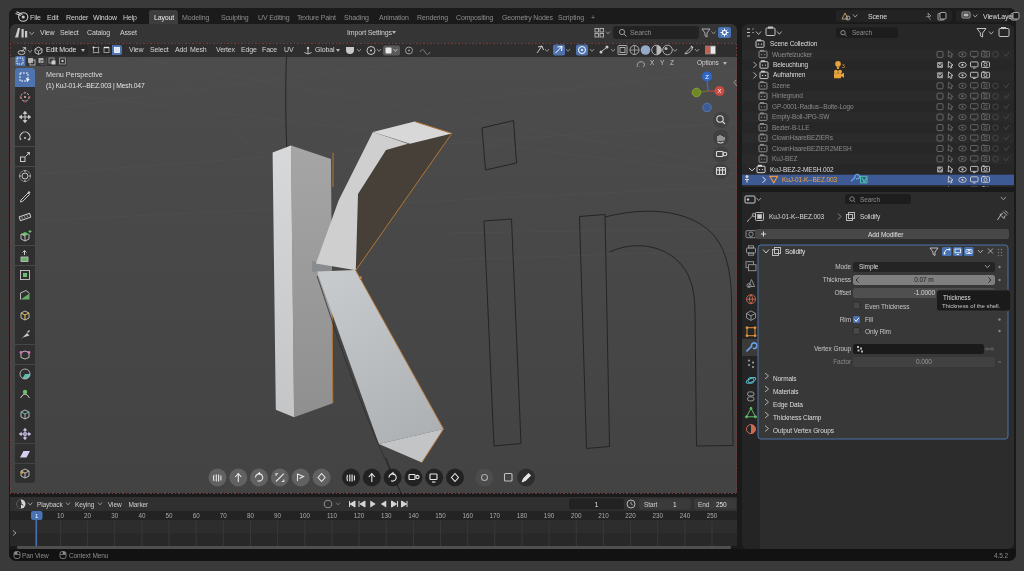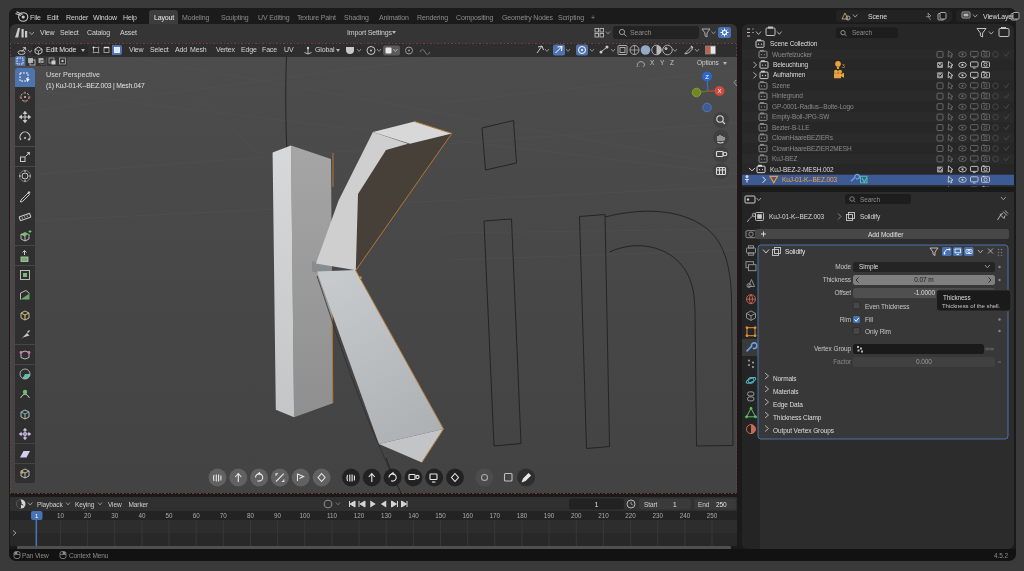--- a/index.html
+++ b/index.html
@@ -480,21 +480,21 @@
     <rect x="36.5" y="4.5" width="4" height="4" fill="#ccc"></rect>
  <rect x="44.5" y="2" width="6" height="6" fill="none" stroke="#aaa" stroke-width="0.8"></rect>
     <rect x="46.5" y="4" width="2" height="2" fill="#ccc"></rect>
 </svg>
 
 <div class="a" style="left:10px;top:43px;width:726px;height:1px;background:repeating-linear-gradient(90deg,#793a3c 0 1.5px,transparent 1.5px 3.5px)"></div>
 <div class="a" style="left:10px;top:493px;width:726px;height:1px;background:repeating-linear-gradient(90deg,#793a3c 0 1.5px,transparent 1.5px 3.5px)"></div>
 <div class="a" style="left:10px;top:43px;width:1px;height:450px;background:repeating-linear-gradient(0deg,#793a3c 0 1.5px,transparent 1.5px 3.5px)"></div>
 <div class="a" style="left:735.5px;top:43px;width:1px;height:450px;background:repeating-linear-gradient(0deg,#793a3c 0 1.5px,transparent 1.5px 3.5px)"></div>
 
-<div class="a" style="left:46px;top:70px;color:#dadada;font-size:7.2px;letter-spacing:-0.05px;white-space:nowrap">User Perspective</div>
+<div class="a" style="left:46px;top:70px;color:#dadada;font-size:7.2px;letter-spacing:-0.05px;white-space:nowrap">Menu Perspective</div>
 <div class="a" style="left:46px;top:81.5px;color:#e2e2e2;font-size:6.8px;letter-spacing:-0.2px;white-space:nowrap">(1) KuJ-01-K--BEZ.003 | Mesh.047</div>
 
 <svg class="a" style="left:636px;top:59px" width="11" height="8" viewBox="0 0 11 8">
     <path d="M1.5,6 a3.5,3 0 1 1 2,2.4 m-2.4,-2 l0.3,2.6 l2.4,-1" fill="none" stroke="#b5b5b5" stroke-width="0.9"></path>
   </svg>
 <div class="a t65" style="left:650px;top:59px;color:#c5c5c5">X</div>
 <div class="a t65" style="left:660px;top:59px;color:#c5c5c5">Y</div>
 <div class="a t65" style="left:670px;top:59px;color:#c5c5c5">Z</div>
 <div class="a t65" style="left:697px;top:59px;color:#d0d0d0">Options</div>
 <div class="dd a" style="left:723px;top:61.5px"></div>

